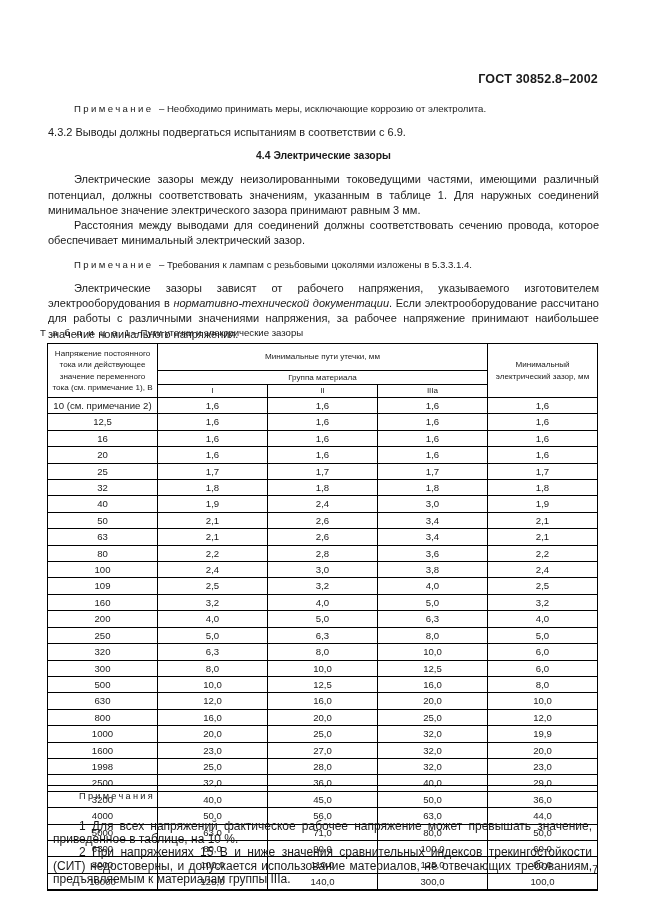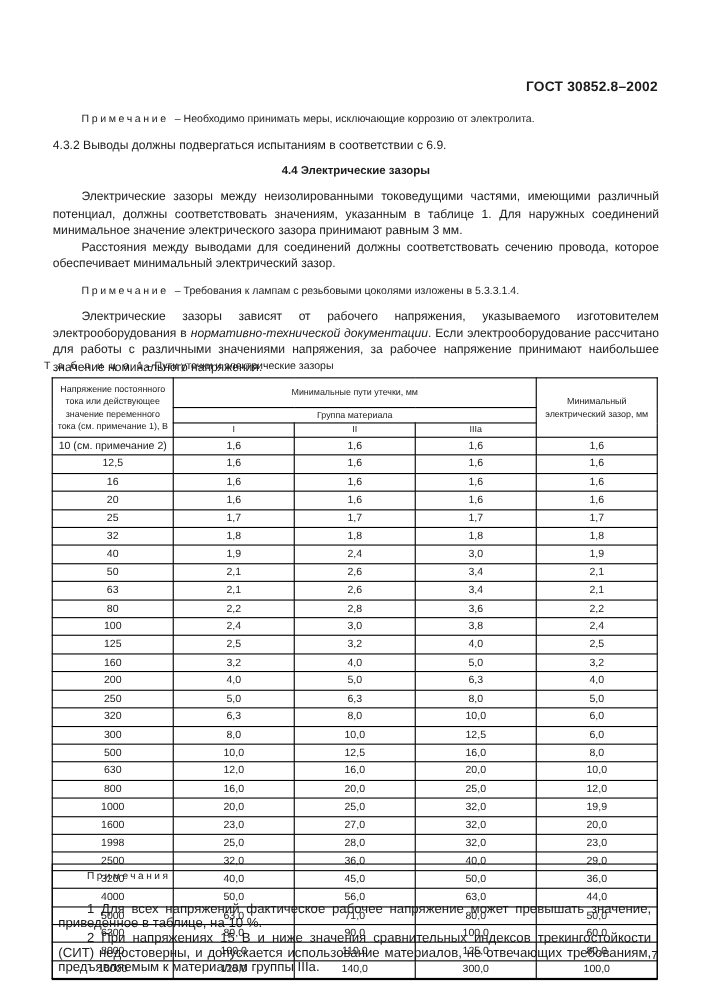--- a/index.html
+++ b/index.html
@@ -318,21 +318,21 @@
             <td class="c-gap">2,2</td>
           </tr>
           <tr class="data">
             <td class="c-volt">100</td>
             <td class="c-i">2,4</td>
             <td class="c-ii">3,0</td>
             <td class="c-iiia">3,8</td>
             <td class="c-gap">2,4</td>
           </tr>
           <tr class="data">
-            <td class="c-volt">125</td>
+            <td class="c-volt">109</td>
             <td class="c-i">2,5</td>
             <td class="c-ii">3,2</td>
             <td class="c-iiia">4,0</td>
             <td class="c-gap">2,5</td>
           </tr>
           <tr class="data">
             <td class="c-volt">160</td>
             <td class="c-i">3,2</td>
             <td class="c-ii">4,0</td>
             <td class="c-iiia">5,0</td>

